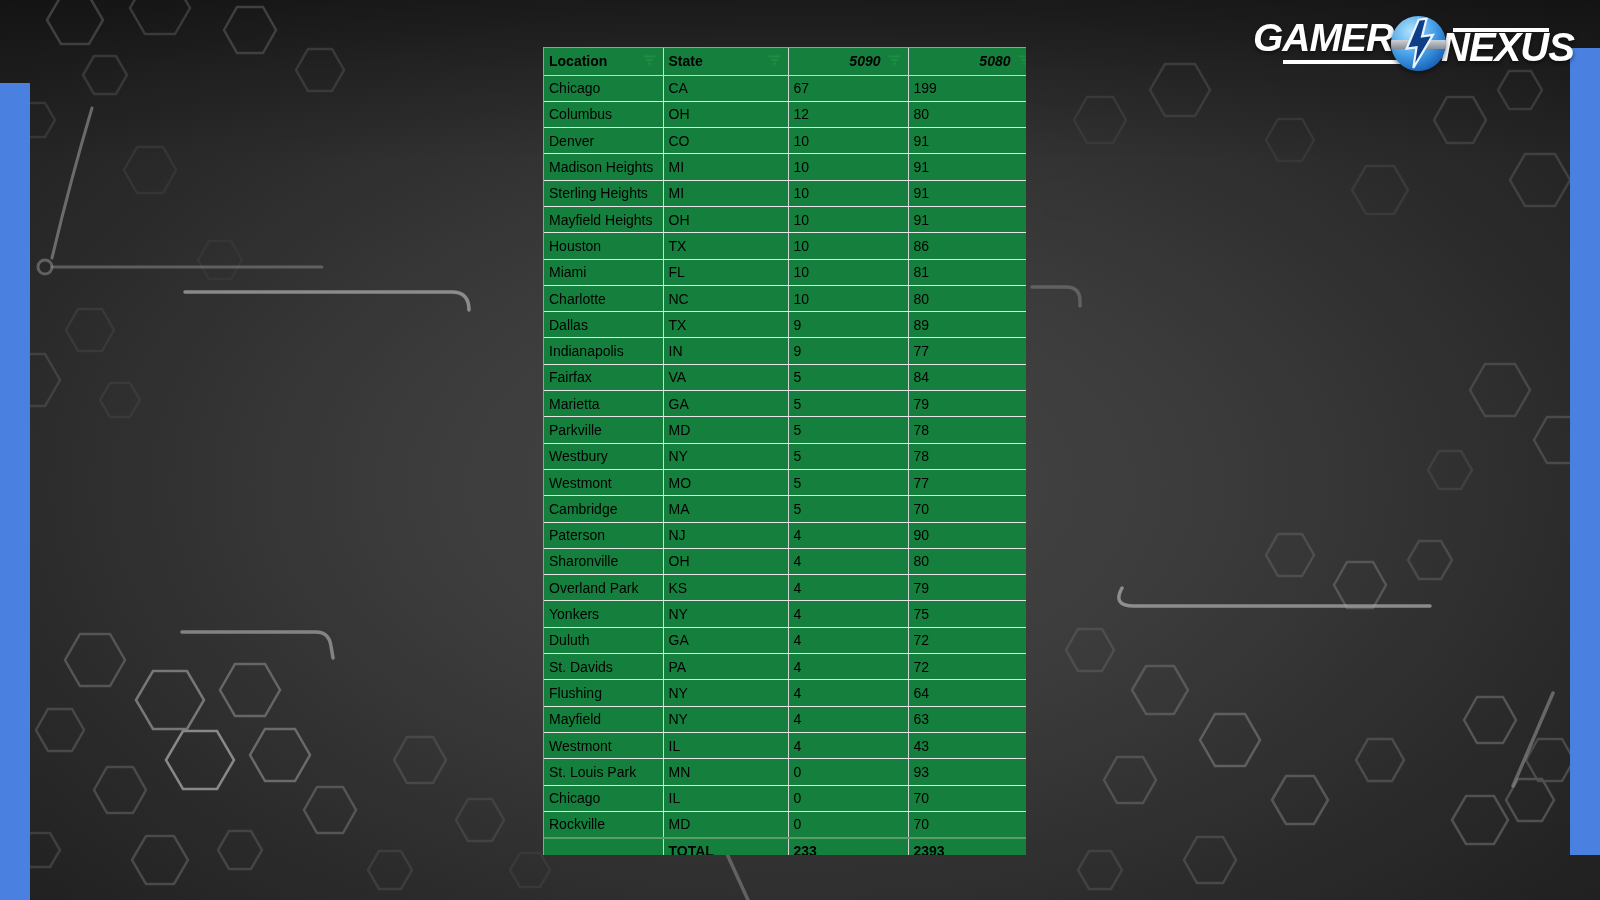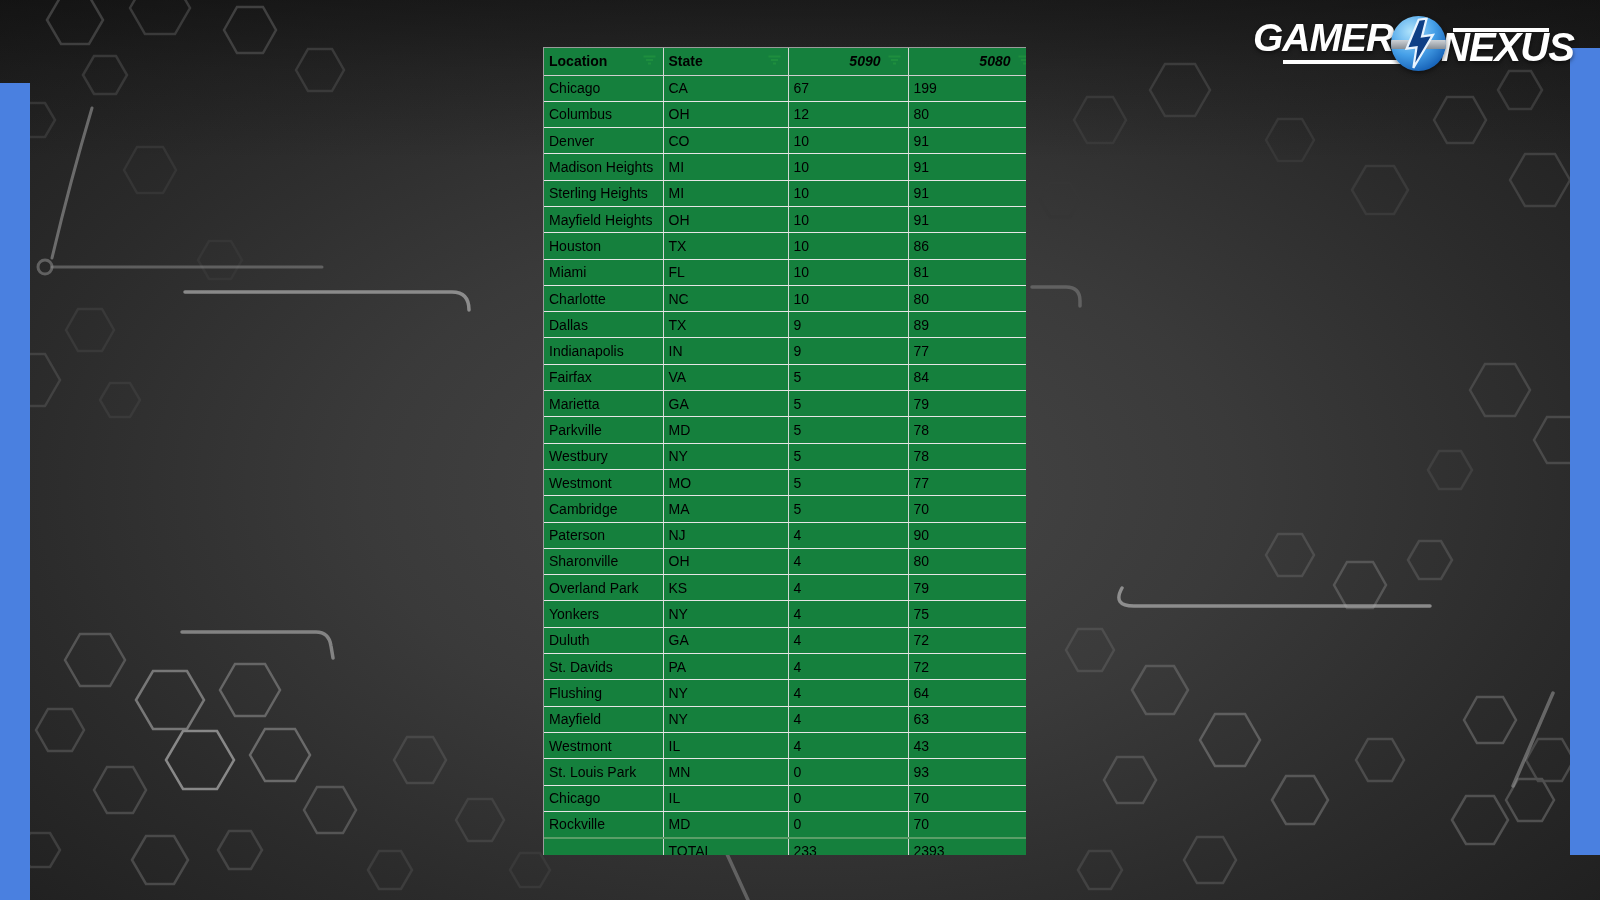--- a/index.html
+++ b/index.html
@@ -26,21 +26,21 @@
     border-left:1px solid #9a9a9a;border-top:1px solid #9a9a9a;
   }
   table{border-collapse:collapse;table-layout:fixed;width:494px;font-size:14px;color:#000;}
   col.c-loc{width:119px;} col.c-state{width:125px;} col.c-5090{width:120px;} col.c-5080{width:130px;}
   th,td{height:26.3px;padding:0 6px 0 5px;border-right:1px solid #d5d5d5;border-bottom:1px solid #e6e6e6;
         overflow:hidden;white-space:nowrap;font-weight:normal;text-align:left;vertical-align:middle;}
   th{font-weight:bold;height:27px;border-bottom:1px solid #cfcfcf;}
   th .hwrap{display:flex;align-items:center;justify-content:space-between;gap:4px;}
   th.num .hwrap{justify-content:flex-end;gap:6px;font-style:italic;}
   td.num{text-align:left;}
-  tr.total td{font-weight:normal;border-top:2px solid var(--total-green);margin-top:40px;}
+  tr.total td{font-weight:bold;border-top:2px solid var(--total-green);margin-top:40px;}
   .ficon{flex:0 0 auto;display:inline-block;color:var(--filter-green);cursor:pointer;}
 
   
   .logo{position:absolute;left:1253px;top:8px;width:302px;height:64px;}
   .logo-text{position:absolute;color:#fff;font-weight:bold;font-style:italic;
              letter-spacing:-1px;text-shadow:0 2px 4px rgba(0,0,0,.55);}
   .logo-gamers{left:0;top:8px;font-size:39px;}
   .logo-nexus{left:188px;top:17px;font-size:40px;}
   .logo-underline{position:absolute;left:30px;top:52px;width:128px;height:4px;background:#fff;}
   .logo-overline{position:absolute;left:200px;top:20px;width:96px;height:4px;background:#fff;}

